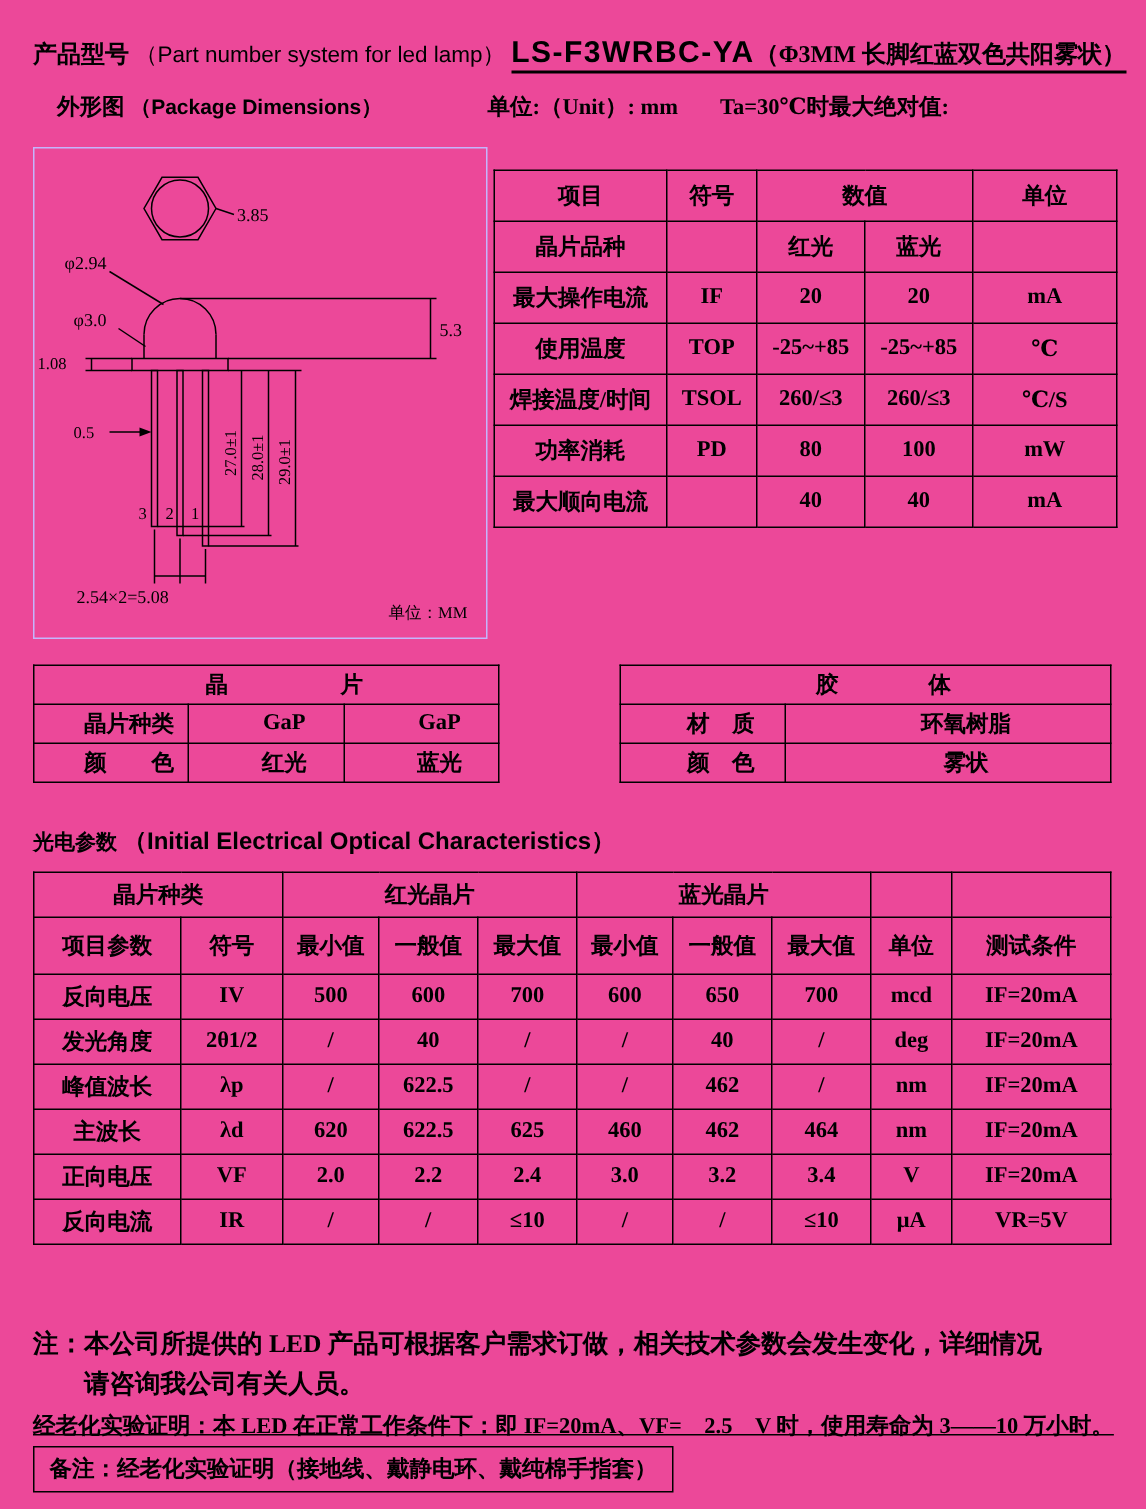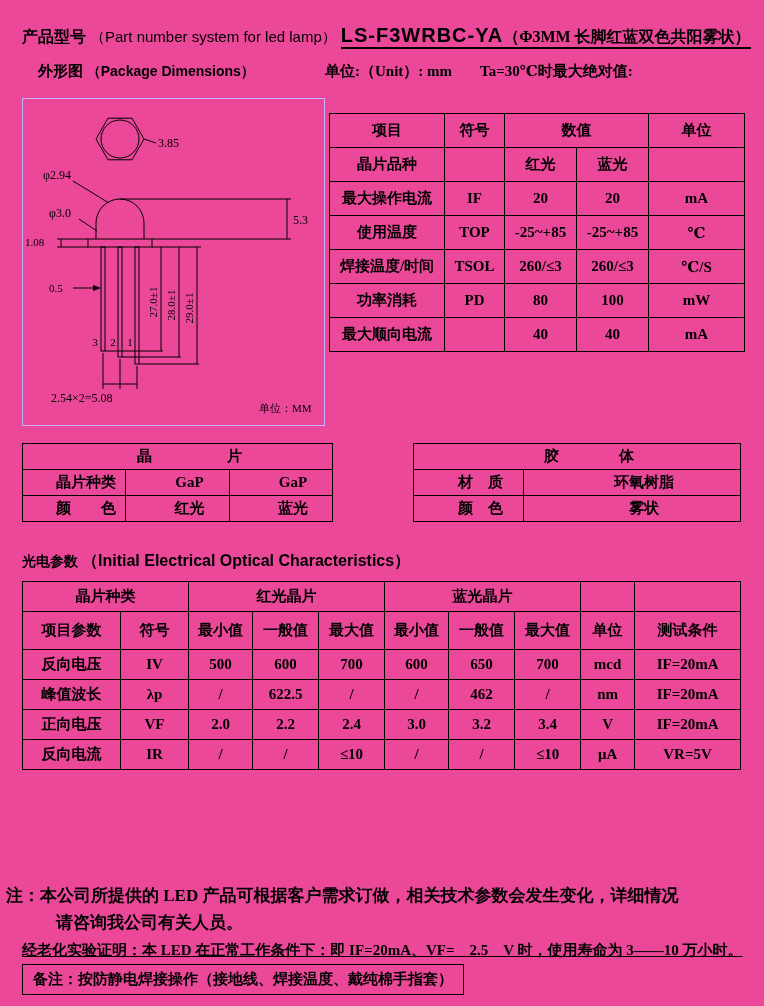--- a/index.html
+++ b/index.html
@@ -268,28 +268,52 @@
       <td>500</td>
       <td>600</td>
       <td>700</td>
       <td>600</td>
       <td>650</td>
       <td>700</td>
       <td>mcd</td>
       <td>IF=20mA</td>
     </tr>
     <tr>
+      <td>发光角度</td>
+      <td>2θ1/2</td>
+      <td>/</td>
+      <td>40</td>
+      <td>/</td>
+      <td>/</td>
+      <td>40</td>
+      <td>/</td>
+      <td>deg</td>
+      <td>IF=20mA</td>
+    </tr>
+    <tr>
       <td>峰值波长</td>
       <td>λp</td>
       <td>/</td>
       <td>622.5</td>
       <td>/</td>
       <td>/</td>
       <td>462</td>
       <td>/</td>
+      <td>nm</td>
+      <td>IF=20mA</td>
+    </tr>
+    <tr>
+      <td>主波长</td>
+      <td>λd</td>
+      <td>620</td>
+      <td>622.5</td>
+      <td>625</td>
+      <td>460</td>
+      <td>462</td>
+      <td>464</td>
       <td>nm</td>
       <td>IF=20mA</td>
     </tr>
     <tr>
       <td>正向电压</td>
       <td>VF</td>
       <td>2.0</td>
       <td>2.2</td>
       <td>2.4</td>
       <td>3.0</td>
@@ -306,18 +330,18 @@
       <td>≤10</td>
       <td>/</td>
       <td>/</td>
       <td>≤10</td>
       <td>μA</td>
       <td>VR=5V</td>
     </tr>
   </tbody>
     </table>
 
-  <div class="abs note-big" style="left:6px; top:884px; width:720px; white-space:nowrap;">注：本公司所提供的 LED 产品可根据客户需求订做，相关技术参数会发生变化，详细情况</div>
+  <div class="abs note-big" style="left:22px; top:884px; width:720px; white-space:nowrap;">注：本公司所提供的 LED 产品可根据客户需求订做，相关技术参数会发生变化，详细情况</div>
   <div class="abs note-big" style="left:56px; top:911px;">请咨询我公司有关人员。</div>
   <div class="abs note-mid underlined" style="left:22px; top:941px; width:720px; white-space:nowrap;">经老化实验证明：本 LED 在正常工作条件下：即 IF=20mA、VF=　2.5　V 时，使用寿命为 3——10 万小时。</div>
-  <div class="abs remark" style="left:22px; top:964px;">备注：按防静电焊接操作（接地线、焊接温度、戴纯棉手指套）</div>
+  <div class="abs remark" style="left:22px; top:964px;">备注：经老化实验证明（接地线、戴静电环、戴纯棉手指套）</div>
 
 </div>
 
 </body></html>

